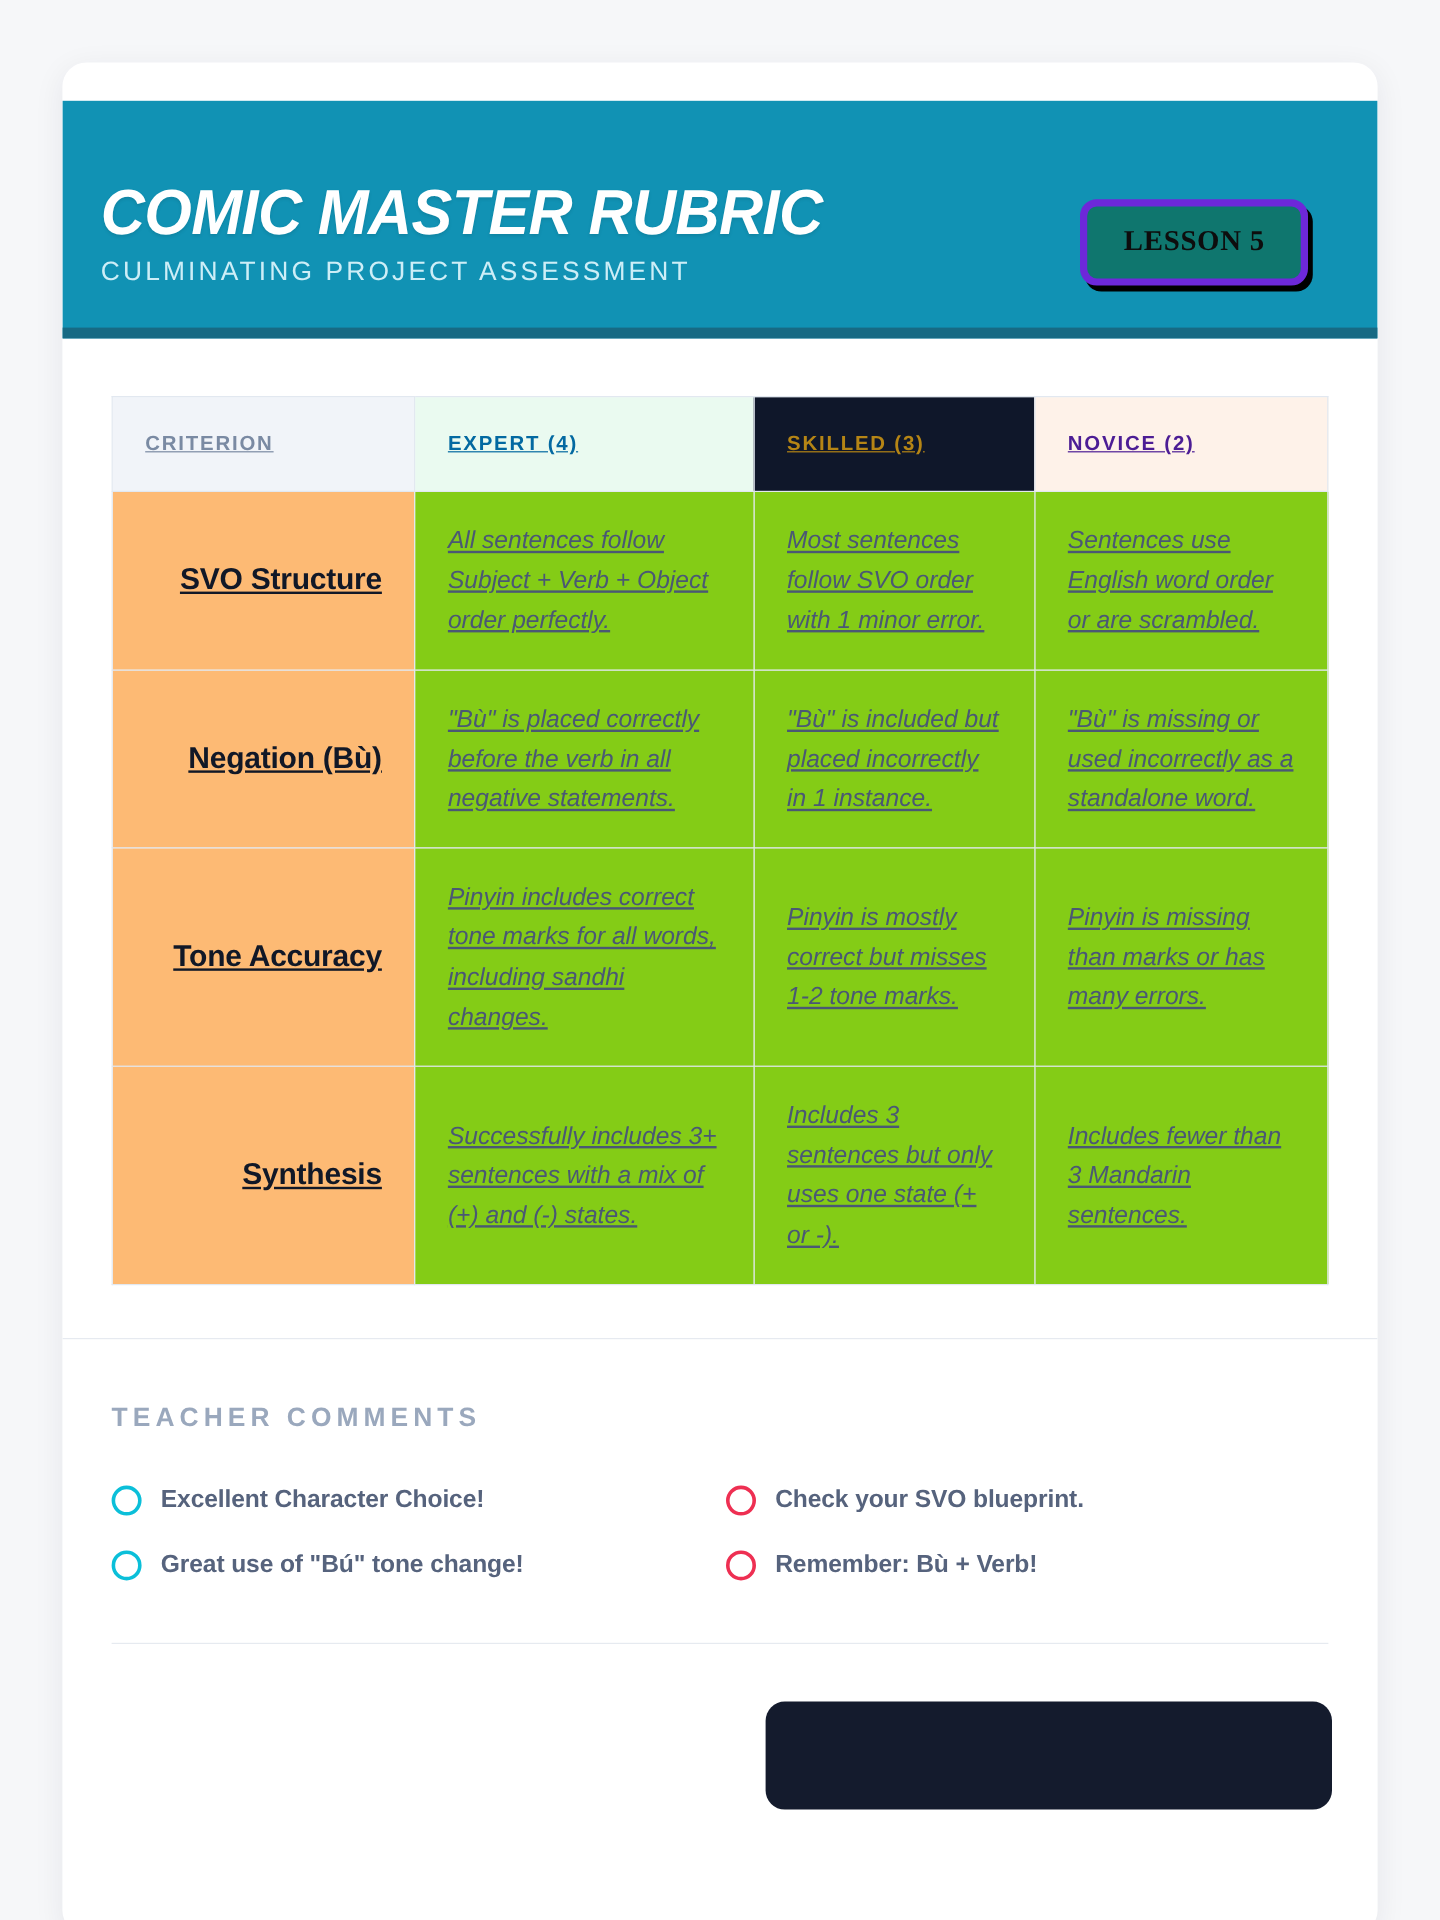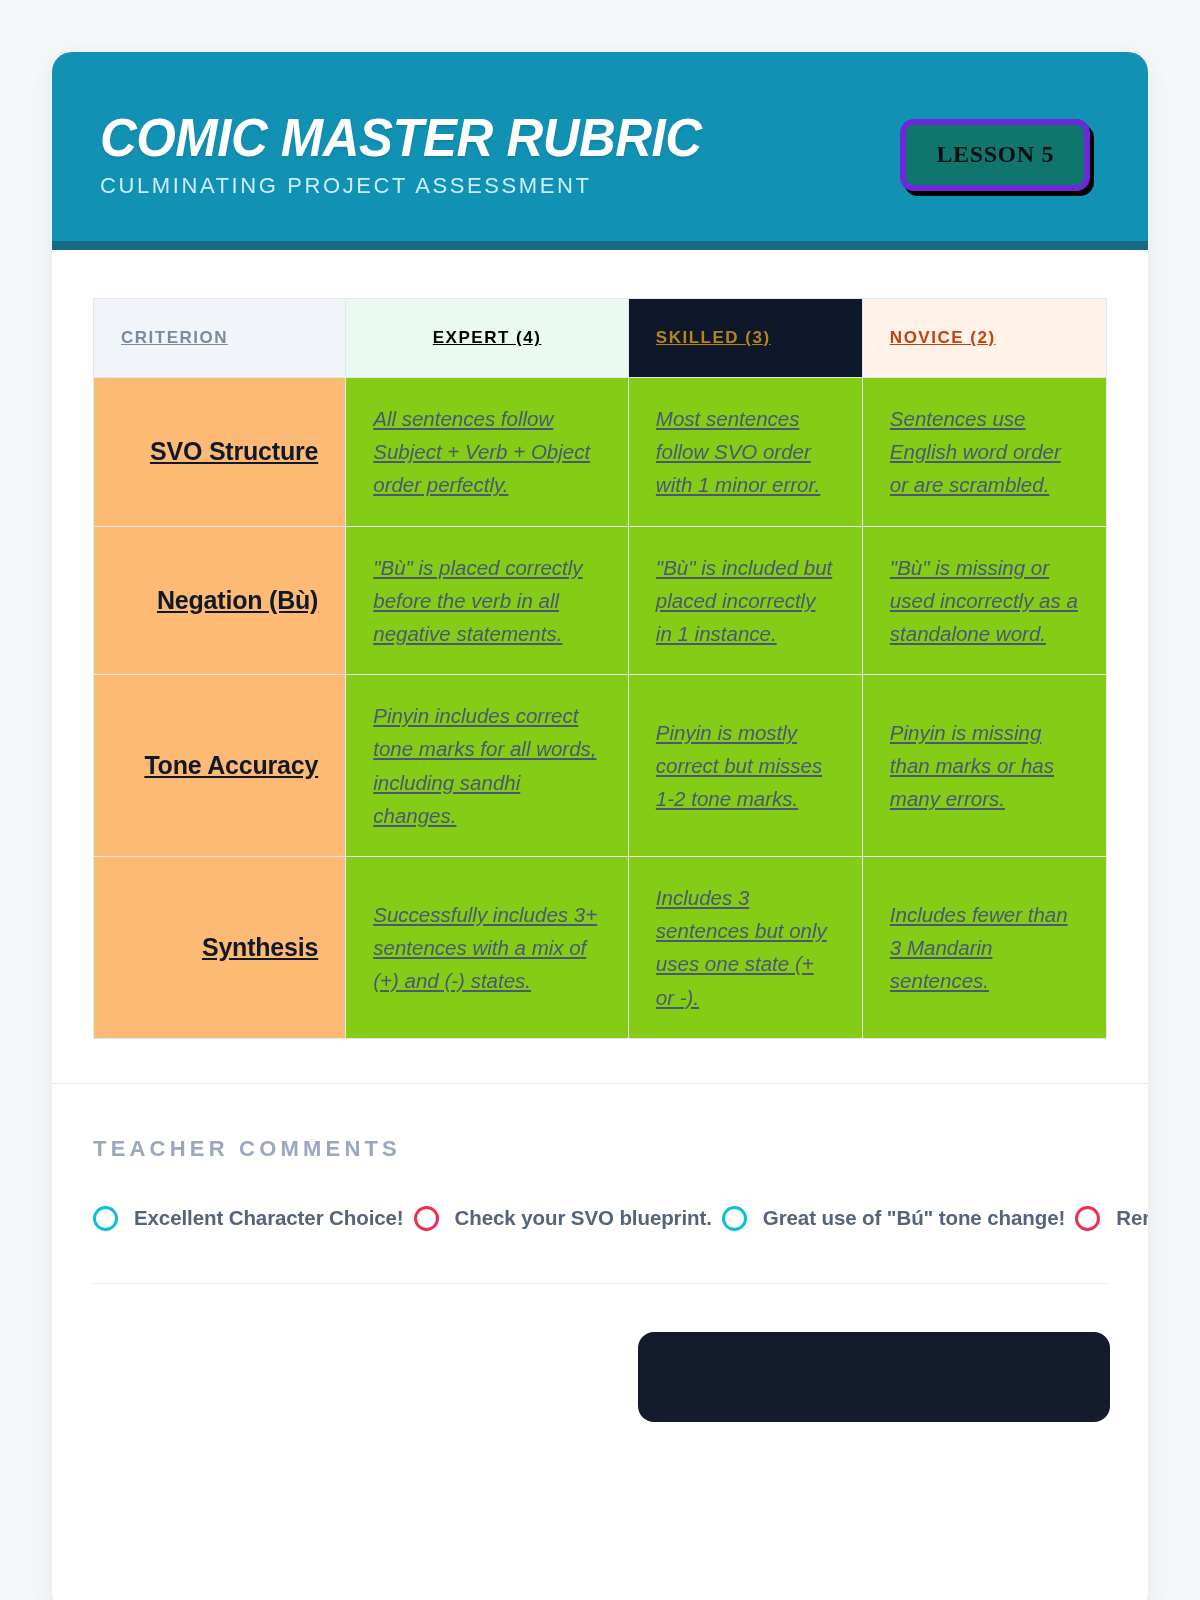--- a/index.html
+++ b/index.html
@@ -29,25 +29,26 @@
     background: #ffffff;
     border-radius: 20px;
     box-shadow: 0 6px 26px rgba(20, 30, 55, 0.07);
     overflow: hidden;
   }
 
   
   .header {
     position: relative;
     background: #1192b4;
-    padding: 52px 48px 44px 48px;
+    padding: 52px 48px 44px 32px;
     display: flex;
-    align-items: center;
+    align-items: flex-end;
     justify-content: space-between;
     min-height: 198px;
+    margin-top: 32px;
   }
   .header::after {
     content: "";
     position: absolute;
     left: 0; right: 0; bottom: 0;
     height: 9px;
     background: #176a84;
   }
 
   .header-titles { display: flex; flex-direction: column; gap: 9px; }
@@ -110,23 +111,23 @@
 
   th.h-crit, th.h-exp, th.h-ski, th.h-nov {
     text-align: left;
     padding: 26px 27px;
     font-size: 17px;
     font-weight: 700;
     letter-spacing: 1.5px;
     height: 79px;
   }
   th.h-crit { background: #f1f4f9; color: #7a8aa3; }
-  th.h-exp  { background: #eafaf0; color: #000000; text-align: center; }
+  th.h-exp  { background: #eafaf0; color: #0369a1; }
   th.h-ski  { background: #0f172a; color: #b58515; }
-  th.h-nov  { background: #fef2e9; color: #c2410c; }
+  th.h-nov  { background: #fef2e9; color: #4c1d95; }
 
   td.criterion {
     background: #fdba74;
     padding: 22px 27px;
     font-size: 25px;
     font-weight: 700;
     color: #111827;
     letter-spacing: -0.2px;
     text-align: right;
   }
@@ -154,21 +155,21 @@
   .comments-title {
     font-size: 22px;
     font-weight: 700;
     color: #9aa8bd;
     letter-spacing: 4.2px;
     margin-bottom: 44px;
   }
 
   .comment-grid {
     display: grid;
-    grid-template-columns: 1fr 1fr 1fr 1fr;
+    grid-template-columns: 1fr 1fr;
     row-gap: 29px;
     column-gap: 10px;
     text-align: right;
   }
 
   .comment-item {
     display: flex;
     align-items: center;
     gap: 16px;
   }

